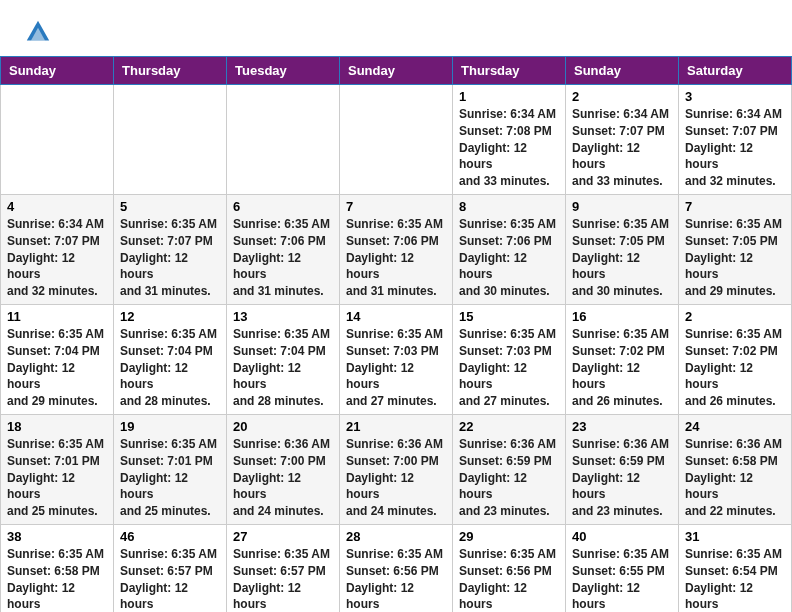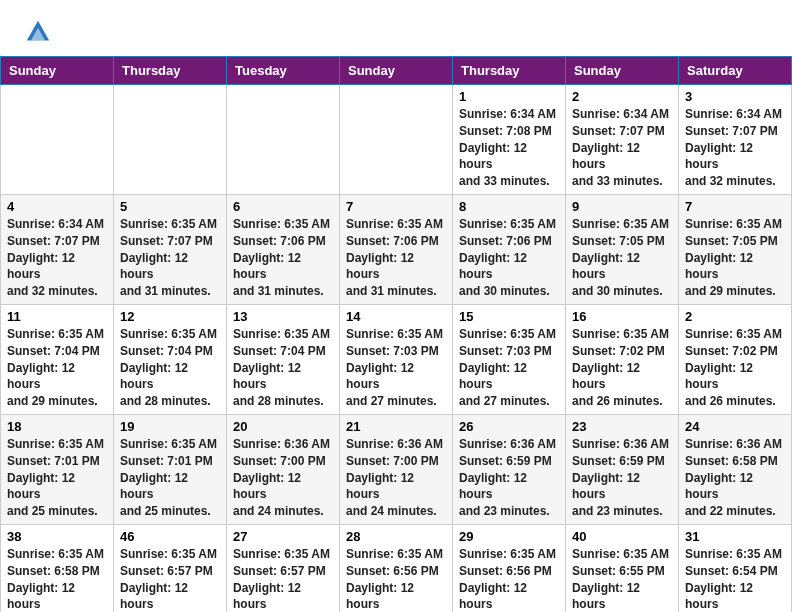--- a/index.html
+++ b/index.html
@@ -167,21 +167,21 @@
         </td>
         <td>
           <div class="day-num">20</div>
           <div class="day-info">Sunrise: 6:36 AM<br>Sunset: 7:00 PM<br>Daylight: 12 hours<br>and 24 minutes.</div>
         </td>
         <td>
           <div class="day-num">21</div>
           <div class="day-info">Sunrise: 6:36 AM<br>Sunset: 7:00 PM<br>Daylight: 12 hours<br>and 24 minutes.</div>
         </td>
         <td>
-          <div class="day-num">26</div>
+          <div class="day-num">22</div>
           <div class="day-info">Sunrise: 6:36 AM<br>Sunset: 6:59 PM<br>Daylight: 12 hours<br>and 23 minutes.</div>
         </td>
         <td>
           <div class="day-num">23</div>
           <div class="day-info">Sunrise: 6:36 AM<br>Sunset: 6:59 PM<br>Daylight: 12 hours<br>and 23 minutes.</div>
         </td>
         <td>
           <div class="day-num">24</div>
           <div class="day-info">Sunrise: 6:36 AM<br>Sunset: 6:58 PM<br>Daylight: 12 hours<br>and 22 minutes.</div>
         </td>

